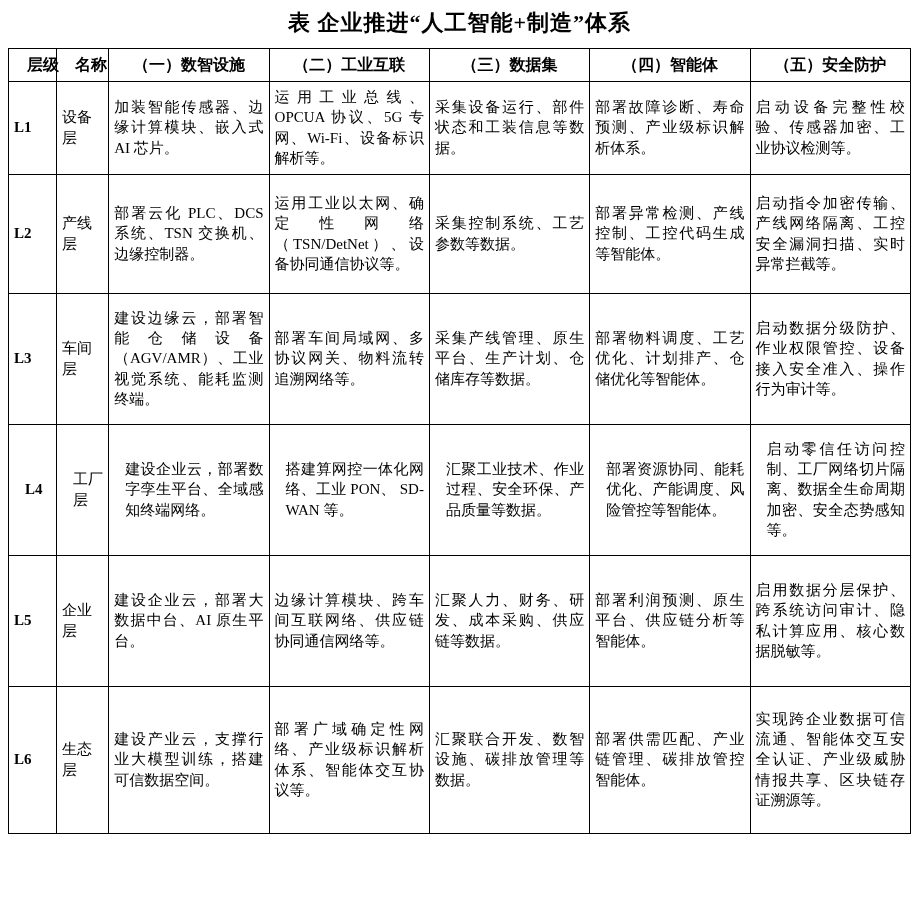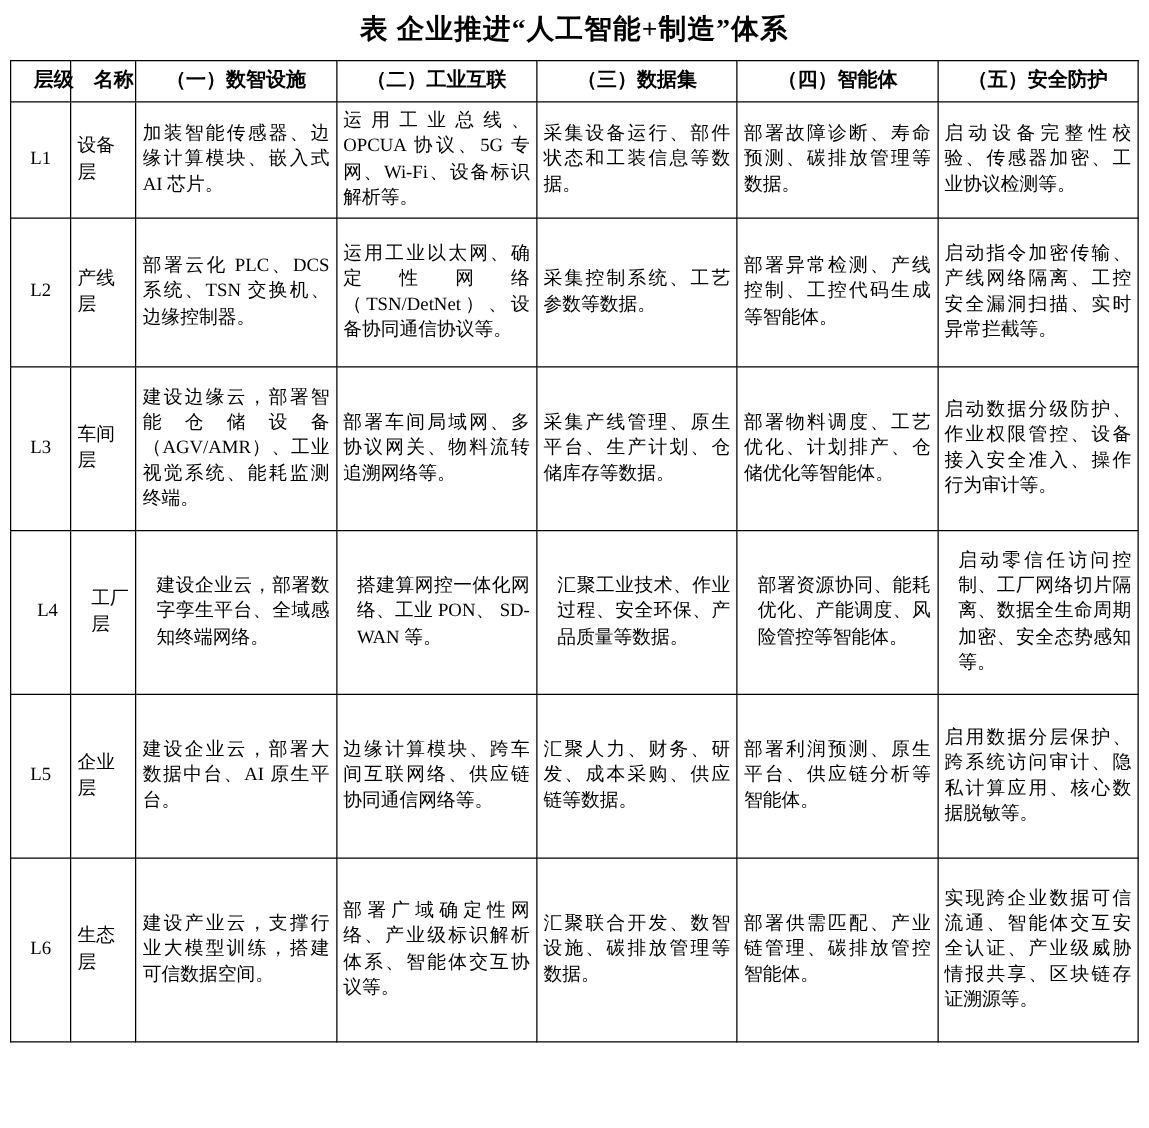--- a/index.html
+++ b/index.html
@@ -47,22 +47,22 @@
     text-align: center;
     font-weight: bold;
     font-size: 16px;
     padding: 5px 18px;
     white-space: nowrap;
   }
   .col-level   { width: 48px; }
   .col-name    { width: 52px; }
   .col-body    { width: 160px; }
   td.level-cell {
-    text-align: center;
-    font-weight: normal;
+    text-align: left;
+    font-weight: bold;
     font-size: 17px;
     font-family: "Liberation Serif", "DejaVu Serif", serif;
     margin-top: 16px;
   }
   td.name-cell {
     text-align: left;
     font-size: 15px;
     letter-spacing: 0px;
     line-height: 1.5;
   }
@@ -108,21 +108,21 @@
         <th>（五）安全防护</th>
       </tr>
     </thead>
     <tbody>
       <tr class="r1">
         <td class="level-cell">L1</td>
         <td class="name-cell">设备层</td>
         <td class="body-cell">加装智能传感器、边缘计算模块、嵌入式 AI 芯片。</td>
         <td class="body-cell">运用工业总线、OPCUA 协议、5G 专网、Wi-Fi、设备标识解析等。</td>
         <td class="body-cell">采集设备运行、部件状态和工装信息等数据。</td>
-        <td class="body-cell">部署故障诊断、寿命预测、碳排放管理等数据。</td>
+        <td class="body-cell">部署故障诊断、寿命预测、产业级标识解析体系。</td>
         <td class="body-cell">启动设备完整性校验、传感器加密、工业协议检测等。</td>
       </tr>
       <tr class="r2">
         <td class="level-cell">L2</td>
         <td class="name-cell">产线层</td>
         <td class="body-cell">部署云化 PLC、DCS 系统、TSN 交换机、边缘控制器。</td>
         <td class="body-cell">运用工业以太网、确定性网络（TSN/DetNet）、设备协同通信协议等。</td>
         <td class="body-cell">采集控制系统、工艺参数等数据。</td>
         <td class="body-cell">部署异常检测、产线控制、工控代码生成等智能体。</td>
         <td class="body-cell">启动指令加密传输、产线网络隔离、工控安全漏洞扫描、实时异常拦截等。</td>

